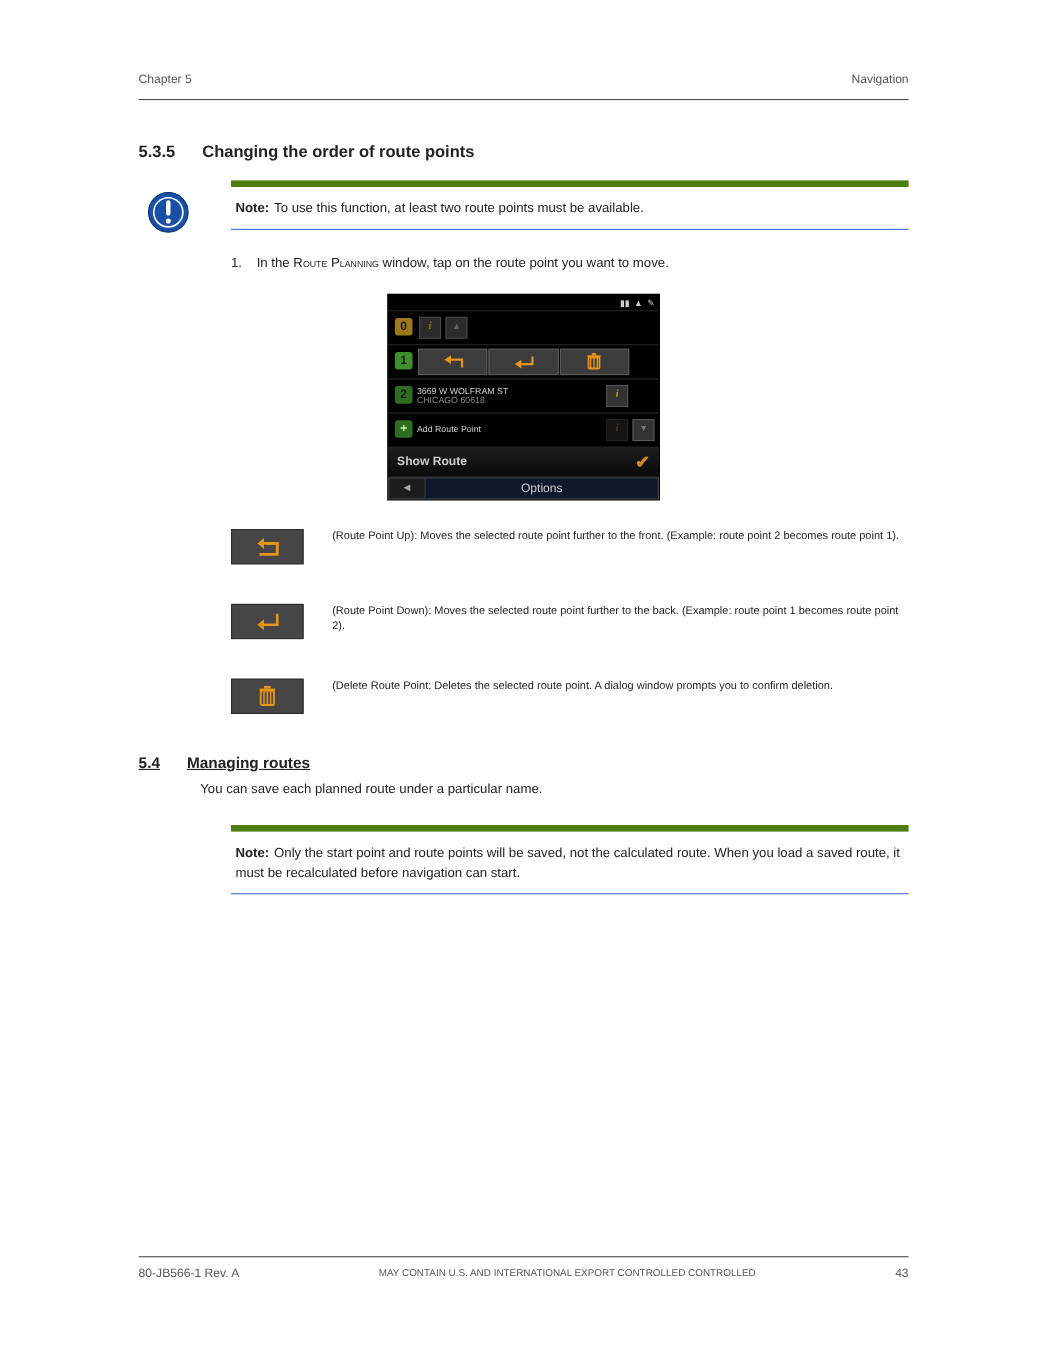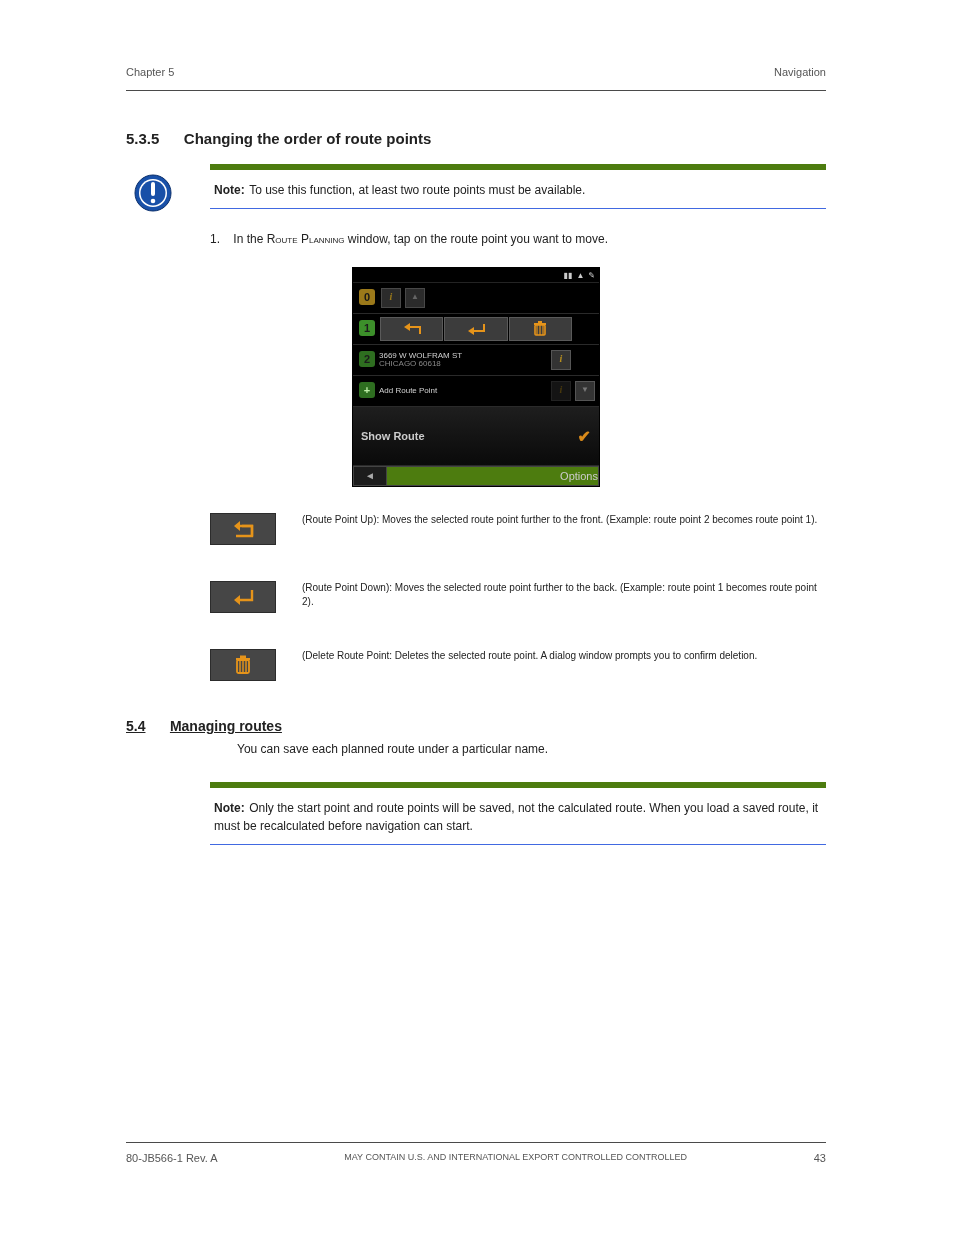--- a/index.html
+++ b/index.html
@@ -178,21 +178,21 @@
     align-items: center;
     justify-content: center;
   }
   .showroute {
     height: 26px;
     background: linear-gradient(#1e1e1e,#0a0a0a);
     border-top: 1px solid #2a2a2a;
     display: flex;
     align-items: center;
     justify-content: space-between;
-    padding: 16px 8px;
+    padding: 0 8px;
     color: #ccc;
     font-size: 11px;
     font-weight: bold;
   }
   .bottombar {
     height: 20px;
     display: flex;
     border-top: 1px solid #2a2a2a;
   }
   .bottombar .back {
@@ -201,24 +201,24 @@
     background: #1c1c1c;
     color: #aaa;
     font-size: 10px;
     text-align: center;
     line-height: 18px;
   }
   .bottombar .options {
     flex: 1;
     border: 1px solid #444;
     border-left: none;
-    background: #4d7c0f;
+    background: #0f172a;
     color: #ccc;
     font-size: 11px;
-    text-align: right;
+    text-align: center;
     line-height: 18px;
   }
   
   .legend {
     margin-left: 84px;
     margin-top: 10px;
   }
   .legend-row {
     display: flex;
     align-items: flex-start;
@@ -406,21 +406,21 @@
         <div class="legend-text">(Delete Route Point: Deletes the selected route point. A dialog window prompts you to confirm deletion.</div>
       </div>
 
     </div>
 
     <div style="margin-top:10px">
       <div>
         <span class="small-section">5.4</span>
         <span class="small-section" style="margin-left:20px">Managing routes</span>
       </div>
-      <div class="body-text" style="margin-left:111px; margin-top:6px">You can save each planned route under a particular name.</div>
+      <div class="body-text" style="margin-left:56px; margin-top:6px">You can save each planned route under a particular name.</div>
     </div>
 
     <div class="note-box" style="margin-top:24px">
       <span class="note-label">Note:</span>
       <span class="note-text">Only the start point and route points will be saved, not the calculated route. When you load a saved route, it must be recalculated before navigation can start.</span>
     </div>
 
   </div>
 
   <div class="rule bottom"></div>

